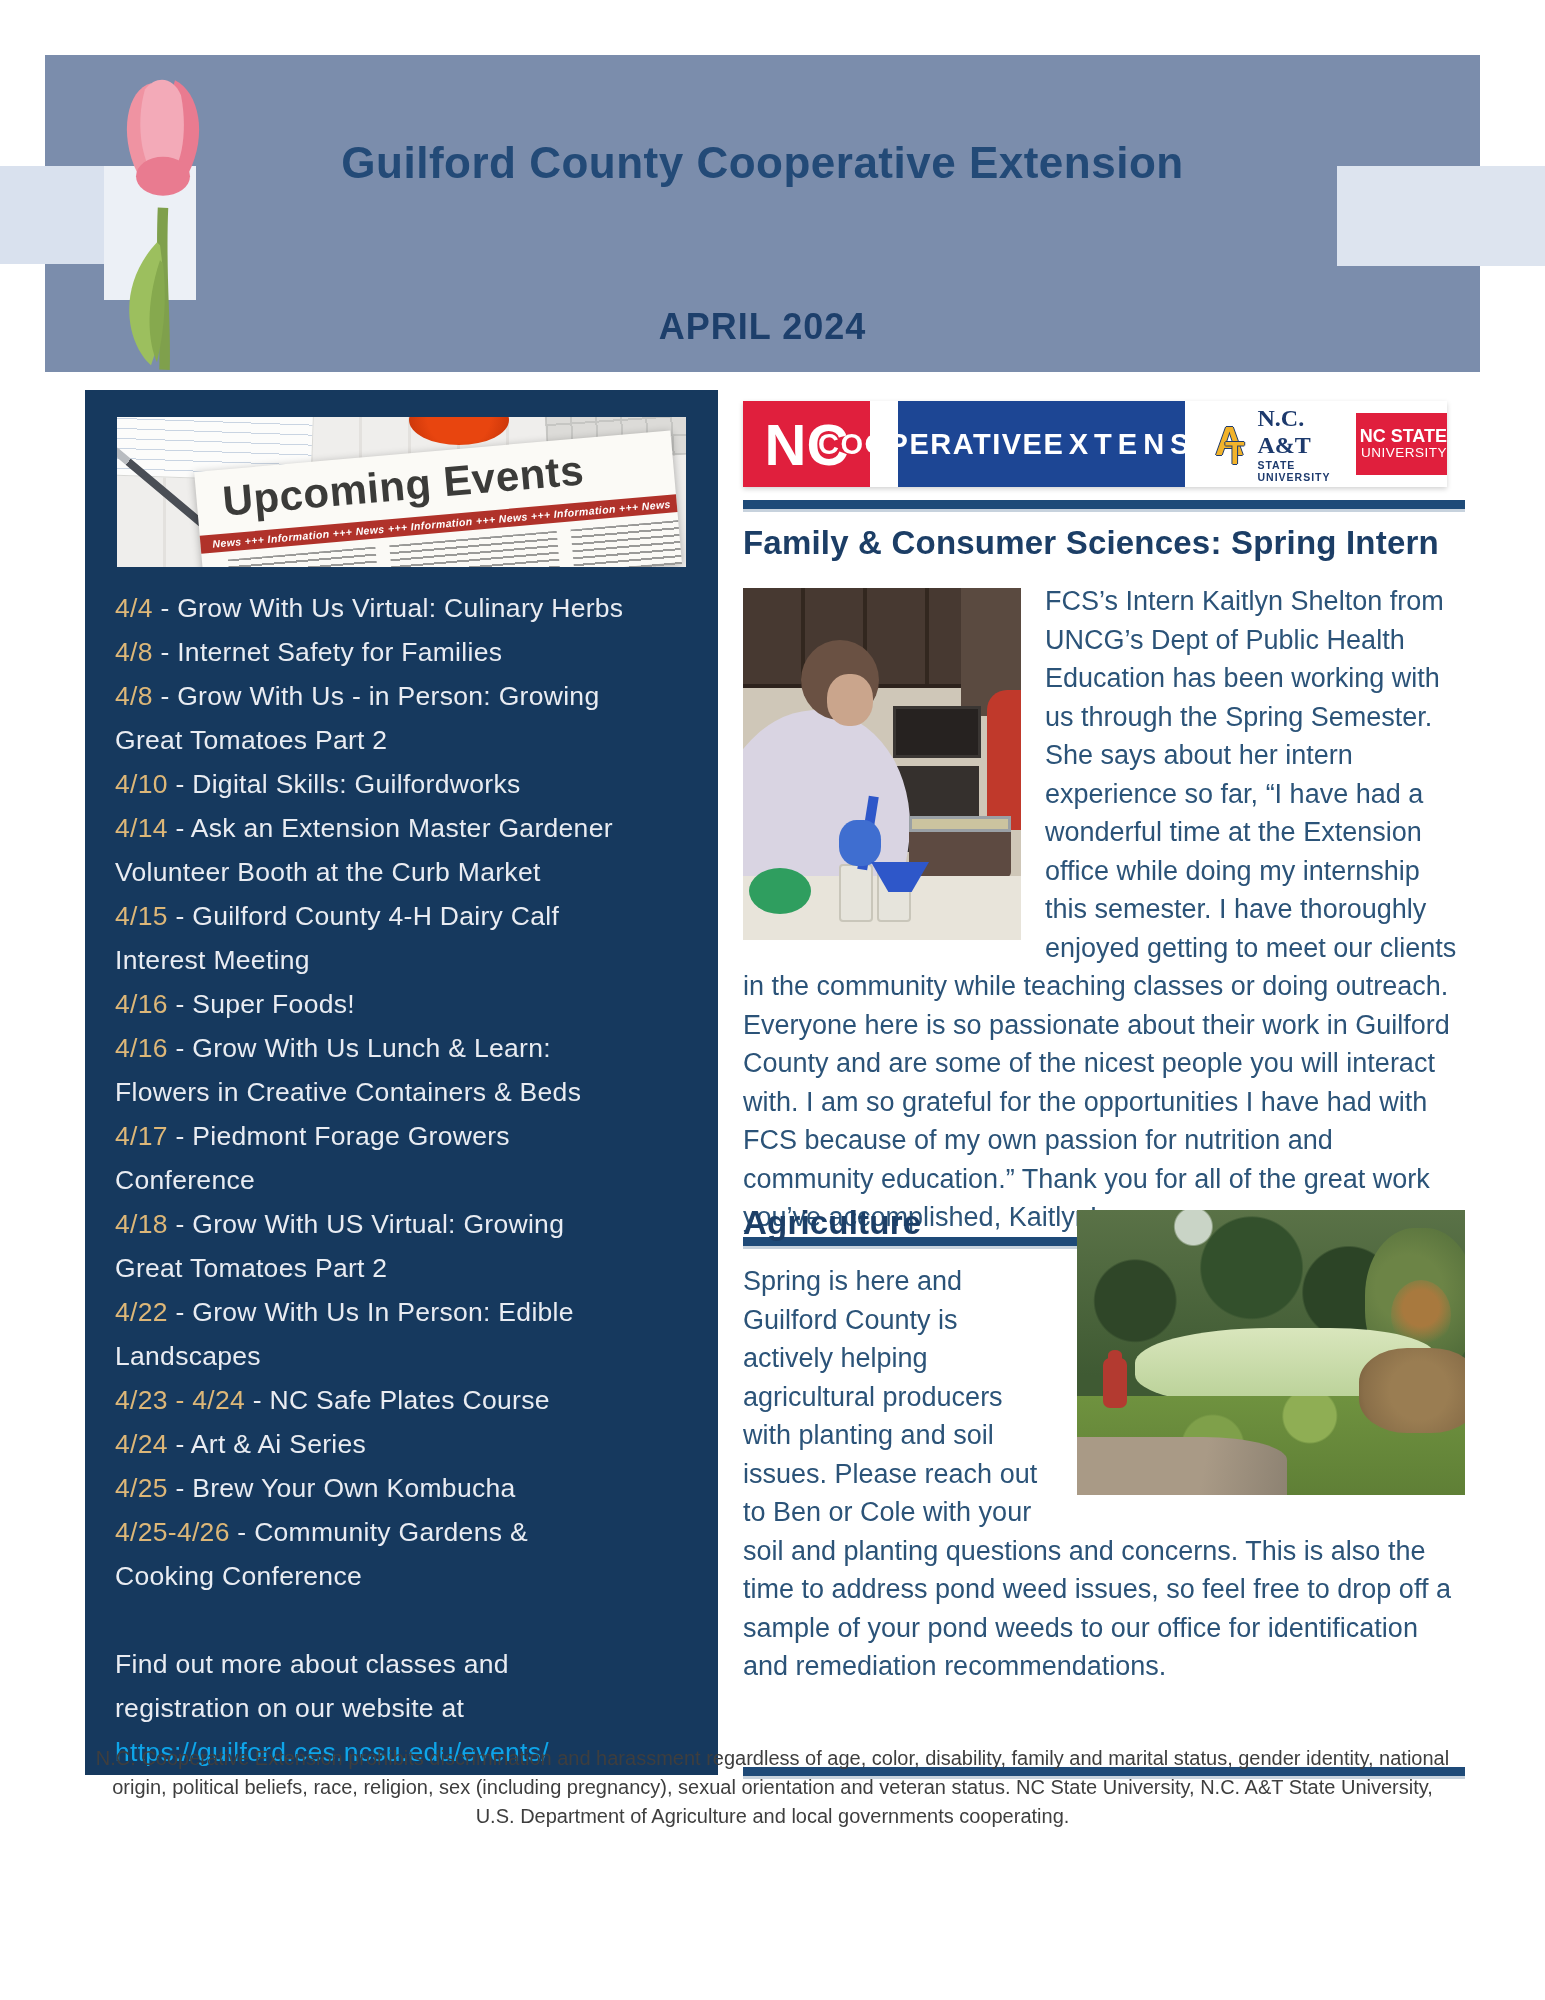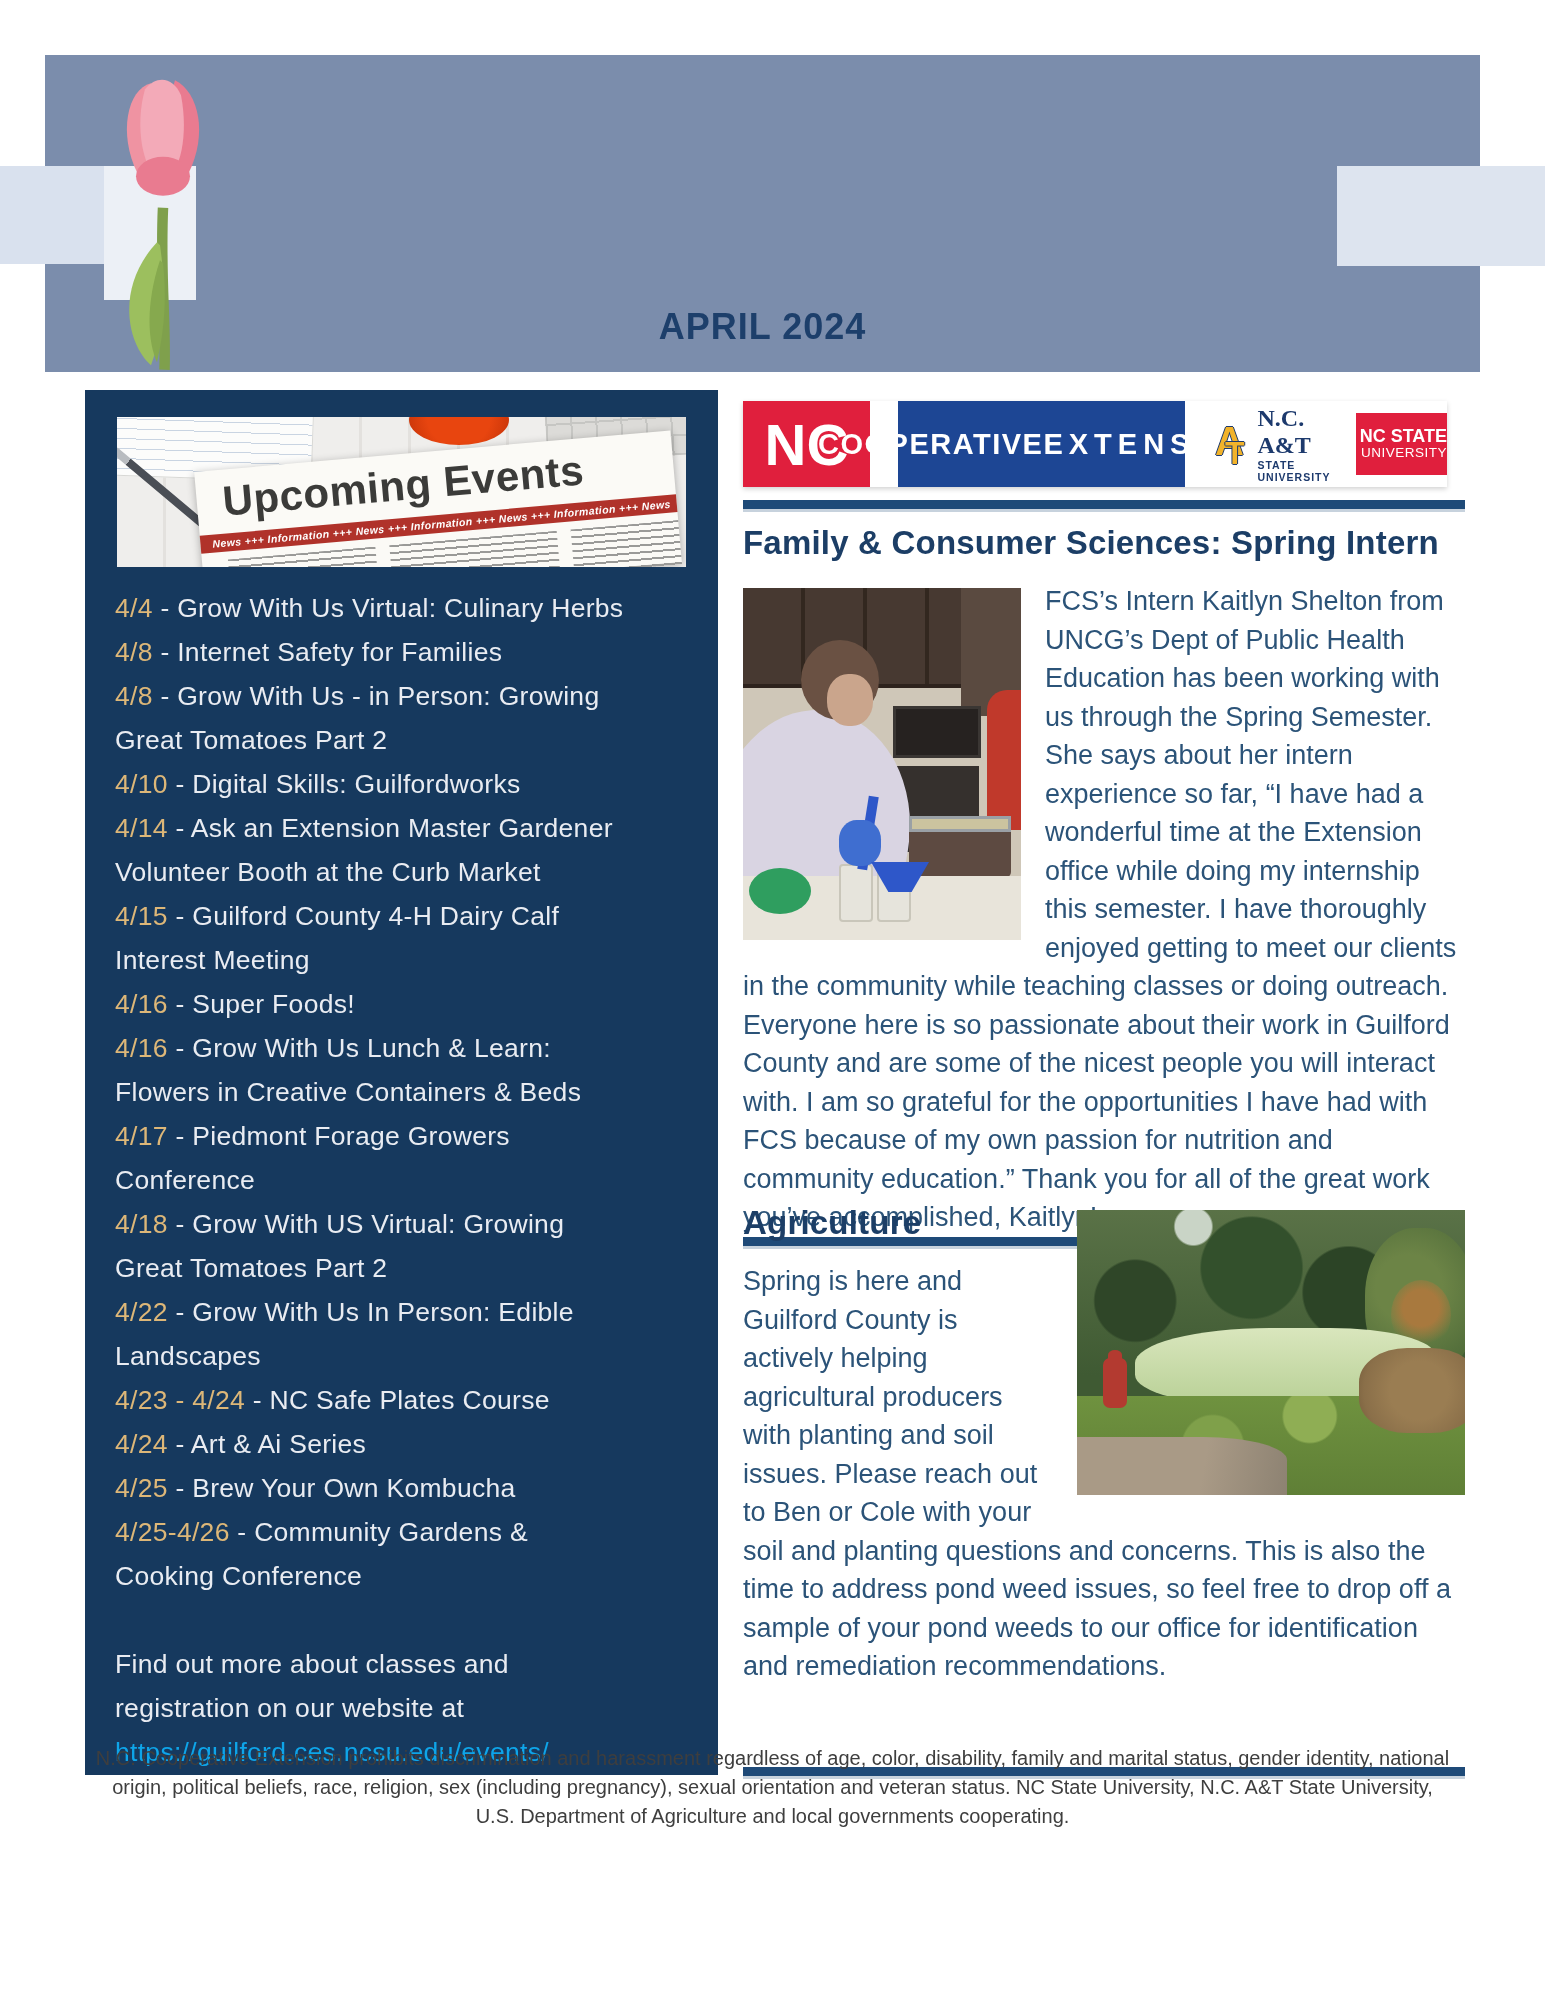--- a/index.html
+++ b/index.html
@@ -153,20 +153,21 @@
   <svg class="tulip" viewBox="0 0 100 205" aria-hidden="true">
     <path d="M50,95 C48,140 52,170 51,203" stroke="#7fa04c" stroke-width="7" fill="none"></path>
     <path d="M46,118 C18,148 26,186 42,200 C52,172 52,148 48,120 Z" fill="#9cbf5e"></path>
     <path d="M48,130 C38,160 40,185 46,198 C52,172 52,150 50,132 Z" fill="#86a94e"></path>
     <path d="M33,72 C20,46 26,16 42,12 C48,30 47,56 43,74 Z" fill="#ef93a2"></path>
     <path d="M67,72 C80,46 74,18 58,10 C52,28 53,56 57,74 Z" fill="#e97b90"></path>
     <path d="M50,78 C36,72 31,40 38,16 C46,6 57,8 62,20 C67,46 62,72 50,78 Z" fill="#f3aab8"></path>
     <ellipse cx="50" cy="74" rx="18" ry="13" fill="#e97b90"></ellipse>
   </svg>
 
+  <div class="org-title">Guilford County Cooperative Extension</div>
   <div class="issue-date">APRIL 2024</div>
 
   <div class="sidebar">
 
     <div class="news-img">
       <div class="n-notebook"></div>
       <div class="n-cup"></div>
       <div class="n-keys"></div>
       <div class="n-pen"></div>
       <div class="n-paper">

